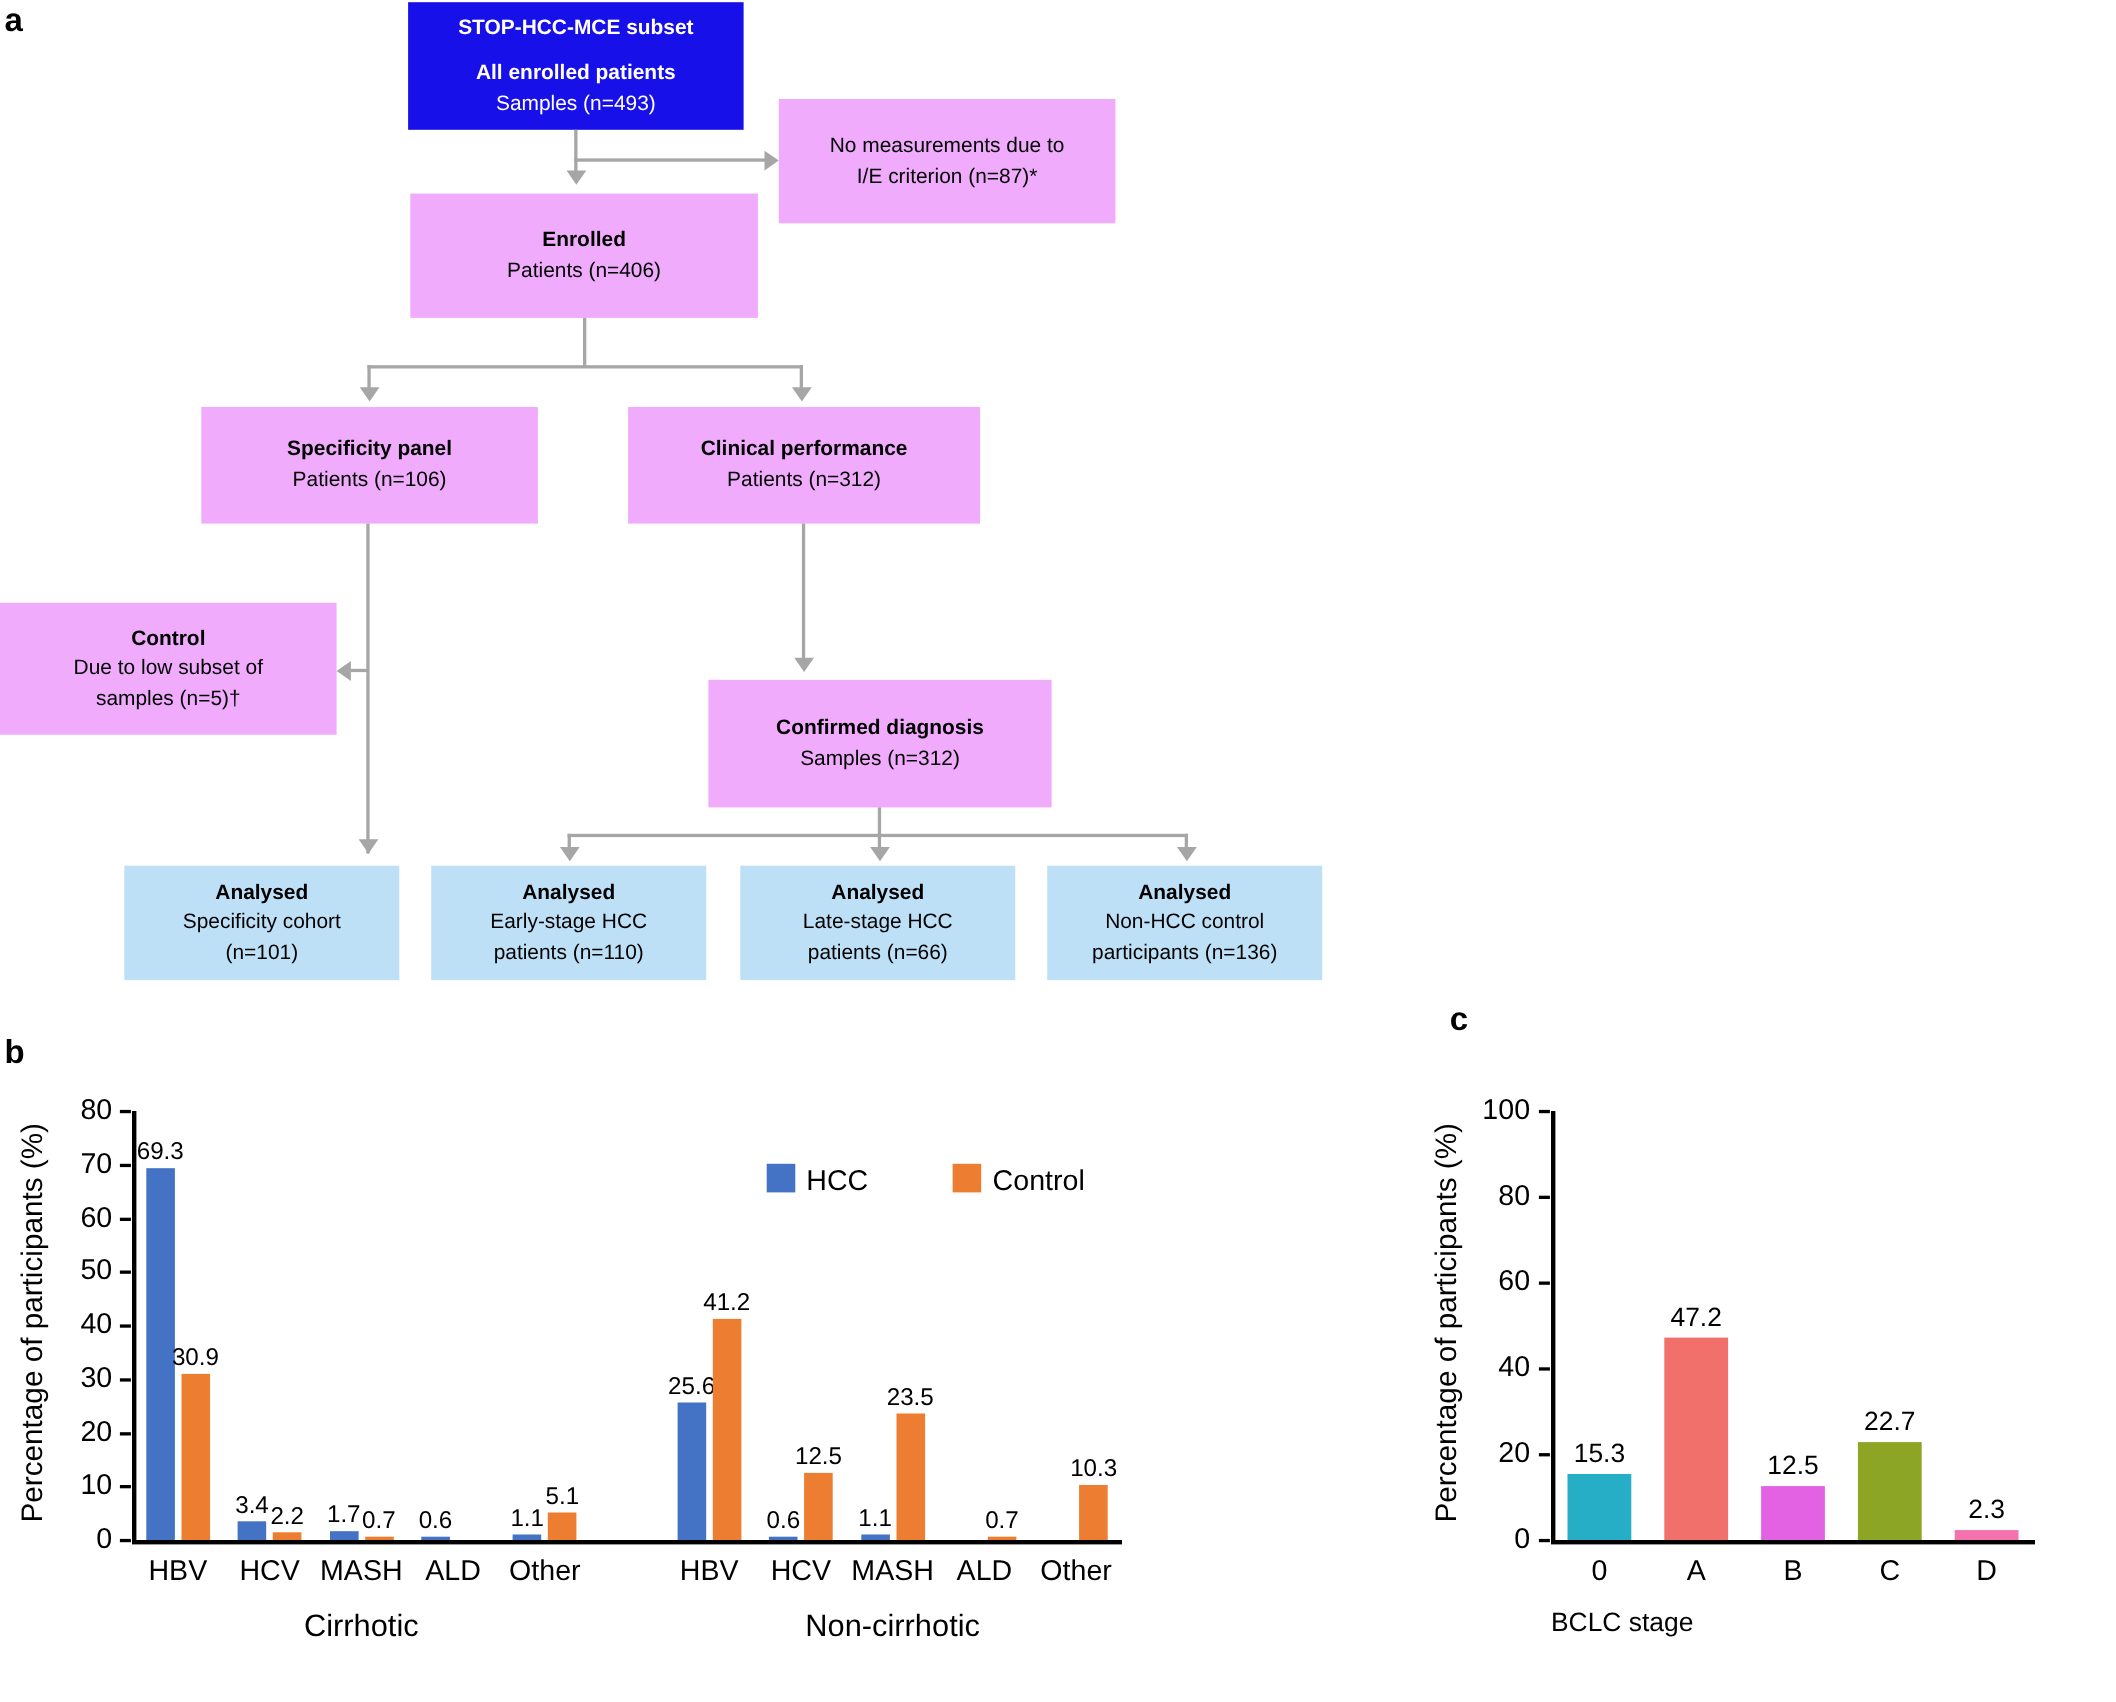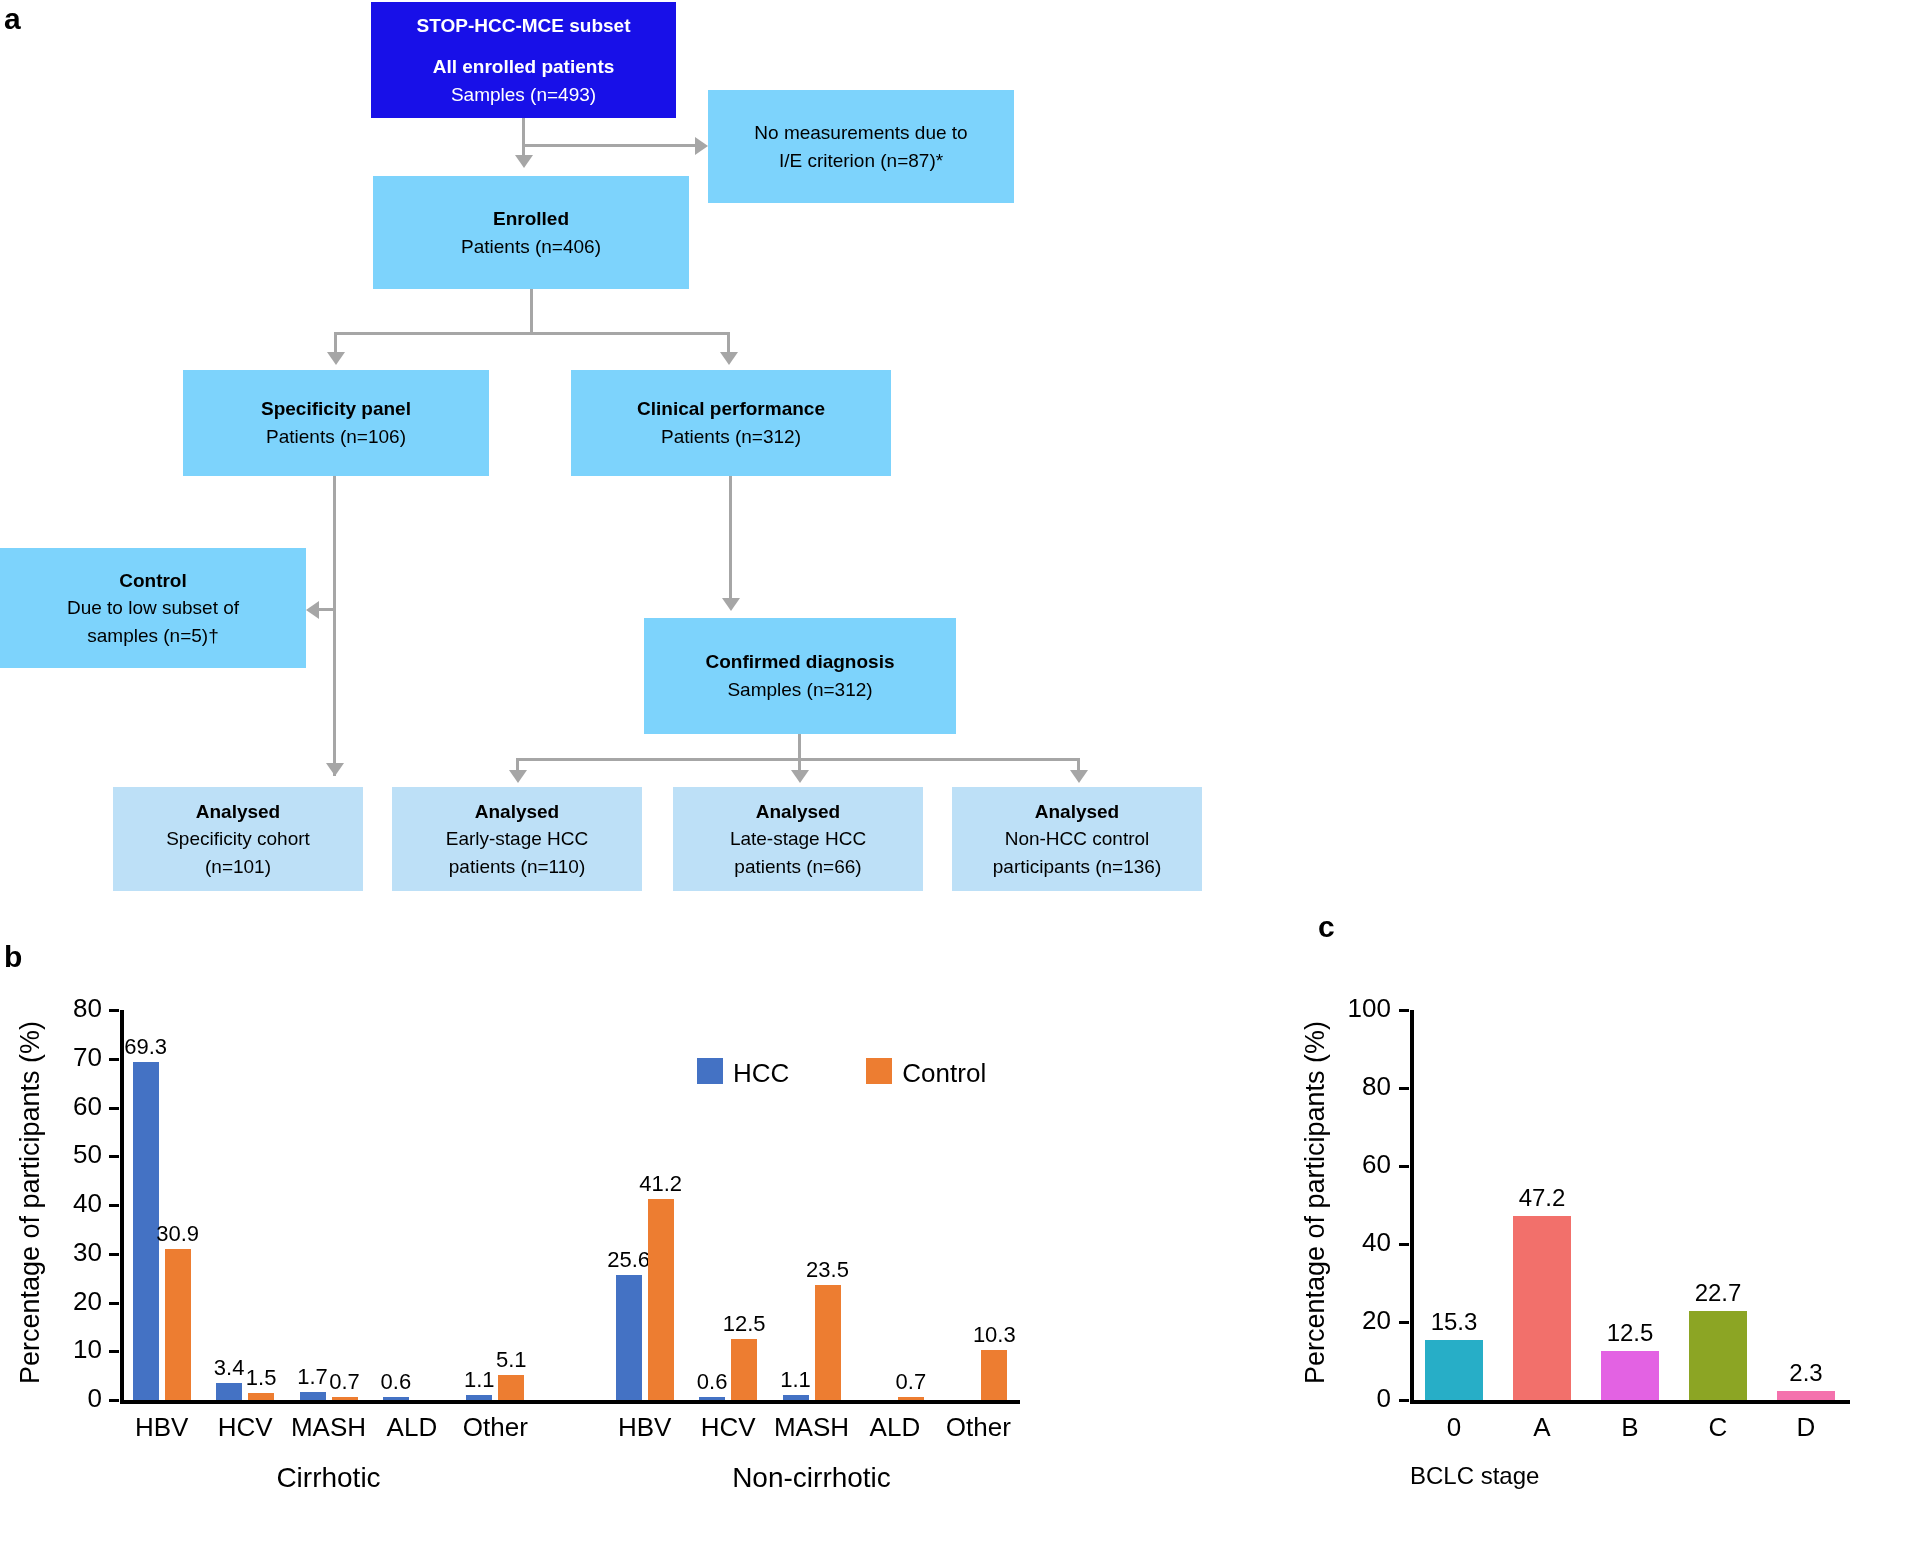--- a/index.html
+++ b/index.html
@@ -4,21 +4,21 @@
 <style>
   * { box-sizing: border-box; }
   html, body { margin:0; padding:0; background:#ffffff; }
   body { width:1924px; height:1547px; position:relative;
          font-family:"Liberation Sans", sans-serif; color:#000; overflow:hidden; }
 
   .panel-letter { position:absolute; font-weight:bold; font-size:30px; color:#000; }
 
   
   #flow { position:absolute; left:0; top:0; width:1250px; height:930px; }
-  .fbox { position:absolute; background:#7dd3fc; display:flex; flex-direction:column;
+  .fbox { position:absolute; background:#f0abfc; display:flex; flex-direction:column;
           align-items:center; justify-content:center; text-align:center;
           font-size:19px; line-height:1.45; padding:6px 8px; }
   .fbox.blue  { background:#1810E8; color:#ffffff; }
   .fbox.lblue { background:#bde0f7; }
   .fbox .ttl  { font-weight:bold; }
   .fbox .sub  { font-weight:normal; }
   .fbox .gap  { height:14px; }
 
   .ln { position:absolute; background:#a6a6a6; }
   .vln { width:3px; }
@@ -172,21 +172,21 @@
     <div class="ticklab" style="left:40px; top:13px; width:62px;">80</div>
     <div class="ylabel" style="left:-180px; top:207px; width:420px; text-align:center;">Percentage of participants (%)</div>
     <div class="bar" style="left:132.7px; top:82.16250000000002px; width:26px; height:337.8375px; background:#4472C4; bottom:auto;"></div>
     <div class="barlab" style="left:106.69999999999999px; top:54.16250000000002px; width:78px;">69.3</div>
     <div class="bar" style="left:164.7px; top:269.3625px; width:26px; height:150.6375px; background:#ED7D31; bottom:auto;"></div>
     <div class="barlab" style="left:138.7px; top:241.3625px; width:78px;">30.9</div>
     <div class="catlab" style="left:120px; top:432px; width:83.4px;">HBV</div>
     <div class="bar" style="left:216.10000000000002px; top:403.425px; width:26px; height:16.575px; background:#4472C4; bottom:auto;"></div>
     <div class="barlab" style="left:190.10000000000002px; top:375.425px; width:78px;">3.4</div>
     <div class="bar" style="left:248.10000000000002px; top:412.6875px; width:26px; height:7.3125px; background:#ED7D31; bottom:auto;"></div>
-    <div class="barlab" style="left:222.10000000000002px; top:384.6875px; width:78px;">1.5</div>
+    <div class="barlab" style="left:222.10000000000002px; top:384.6875px; width:78px;">2.2</div>
     <div class="catlab" style="left:203.4px; top:432px; width:83.4px;">HCV</div>
     <div class="bar" style="left:299.5px; top:411.7125px; width:26px; height:8.2875px; background:#4472C4; bottom:auto;"></div>
     <div class="barlab" style="left:273.5px; top:383.7125px; width:78px;">1.7</div>
     <div class="bar" style="left:331.5px; top:416.5875px; width:26px; height:3.4124999999999996px; background:#ED7D31; bottom:auto;"></div>
     <div class="barlab" style="left:305.5px; top:388.5875px; width:78px;">0.7</div>
     <div class="catlab" style="left:286.8px; top:432px; width:83.4px;">MASH</div>
     <div class="bar" style="left:382.90000000000003px; top:417.075px; width:26px; height:2.925px; background:#4472C4; bottom:auto;"></div>
     <div class="barlab" style="left:356.90000000000003px; top:389.075px; width:78px;">0.6</div>
     <div class="catlab" style="left:370.20000000000005px; top:432px; width:83.4px;">ALD</div>
     <div class="bar" style="left:466.3px; top:414.6375px; width:26px; height:5.362500000000001px; background:#4472C4; bottom:auto;"></div>

